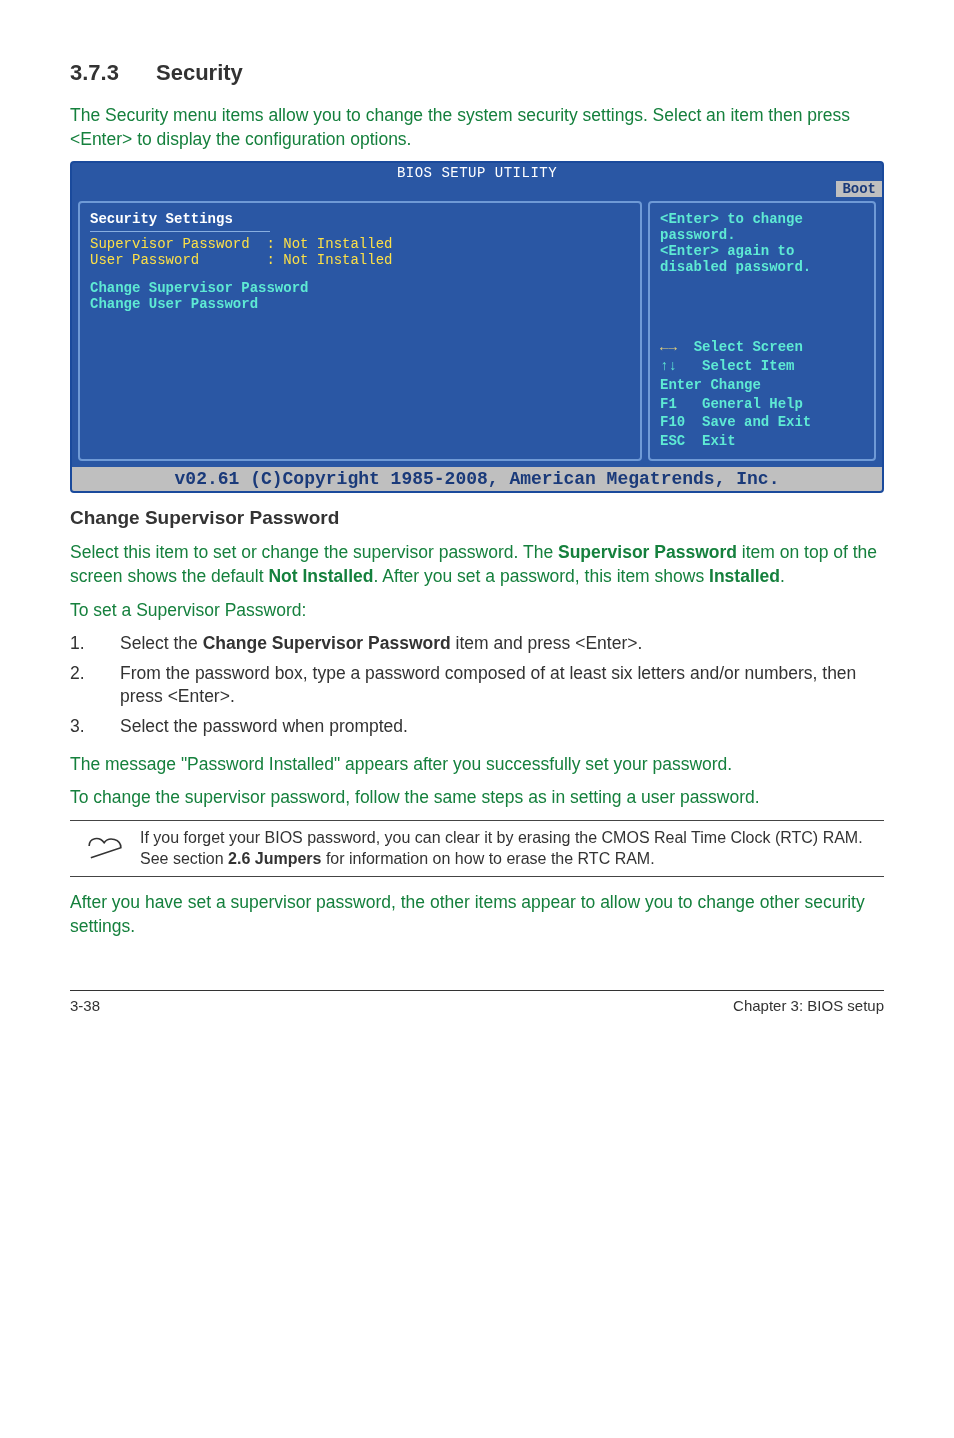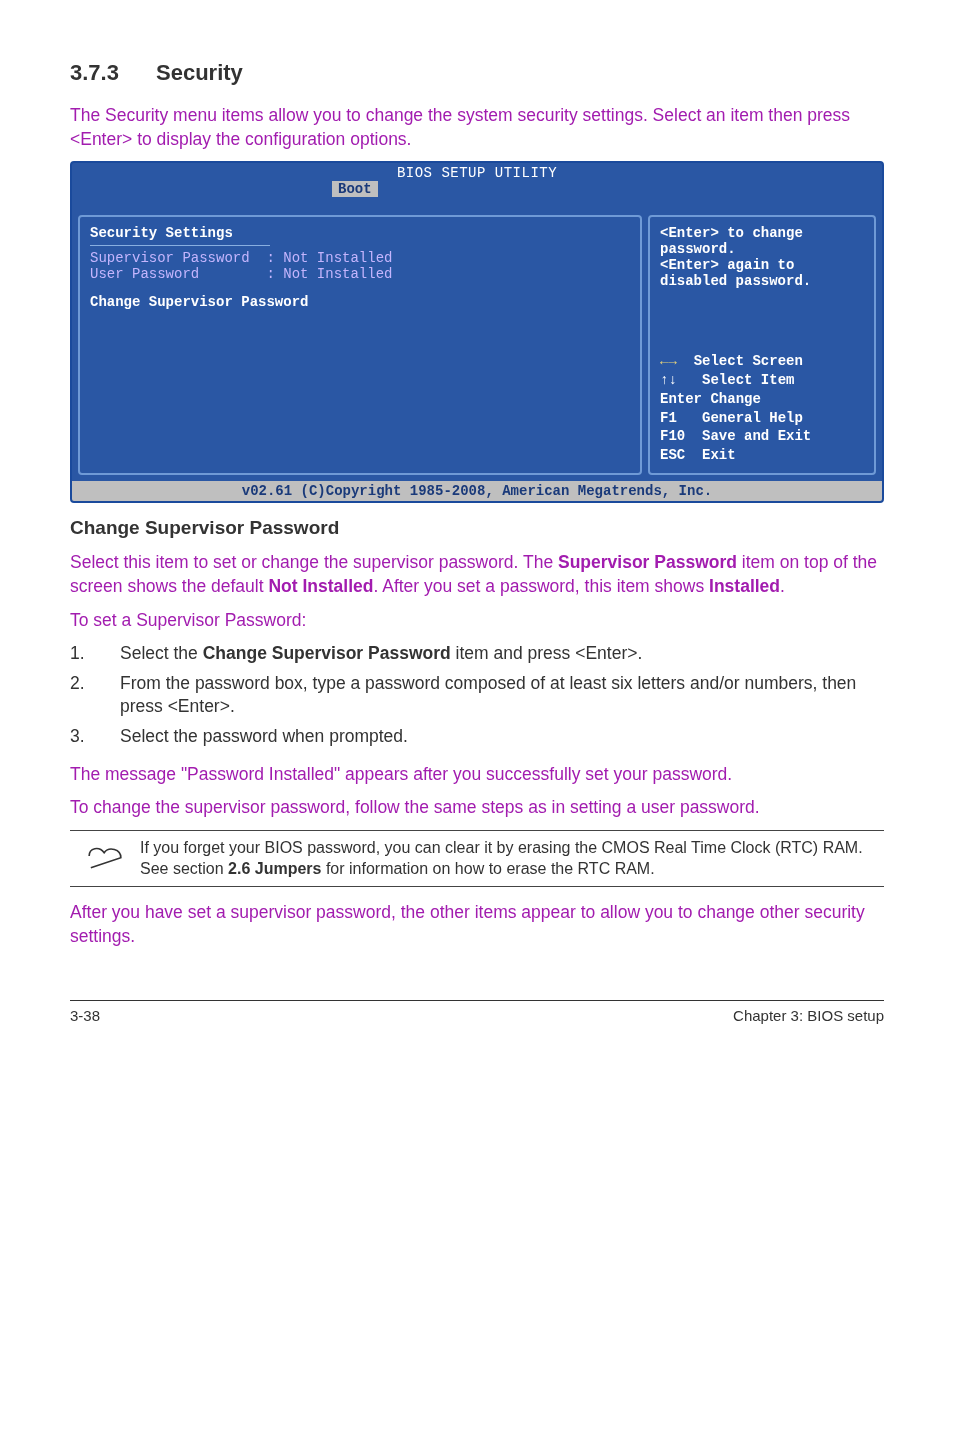--- a/index.html
+++ b/index.html
@@ -20,21 +20,21 @@
     margin: 0 0 18px 0;
   }
   h2.section-number .num {
     display: inline-block;
     width: 86px;
   }
   p.body {
     font-size: 17.5px;
     line-height: 1.35;
     margin: 0 0 10px 0;
-    color: #a21caf;
+    color: #15803d;
   }
   p.body.tight {
     margin-bottom: 6px;
   }
 
   
   .bios {
     margin: 8px 0 14px 0;
     border: 2px solid #1a4a9c;
     border-radius: 4px;
@@ -45,22 +45,22 @@
     overflow: hidden;
   }
   .bios-title {
     text-align: center;
     padding: 2px 0 0 0;
     font-weight: normal;
     letter-spacing: 0.5px;
     color: #ffffff;
   }
   .bios-tabs {
-    text-align: left;
-    padding: 0 0 18px 260px;
+    text-align: right;
+    padding: 0 0 4px 260px;
   }
   .bios-tab {
     display: inline-block;
     background: #bfbfbf;
     color: #1a3a7a;
     padding: 0 6px;
     font-weight: bold;
   }
   .bios-body {
     display: flex;
@@ -89,42 +89,42 @@
   .bios-heading {
     color: #ffffff;
     font-weight: bold;
   }
   .bios-divider {
     border-top: 1px solid #88aee0;
     margin: 4px 0;
     width: 180px;
   }
   .bios-dim {
-    color: #c4b5fd;
+    color: #fde047;
   }
   .bios-cyan {
-    color: #ffffff;
+    color: #5eead4;
   }
   .bios-hint-top {
     font-weight: bold;
   }
   .bios-keys {
     font-weight: bold;
     line-height: 1.35;
   }
   .bios-yellow {
     color: #e6d27a;
   }
   .bios-footer {
     text-align: center;
     background: #bfbfbf;
     color: #1a3a7a;
     padding: 2px 0;
     font-weight: bold;
-    font-size: 14px;
+    font-size: 18px;
   }
 
   h3.subheading {
     font-size: 19px;
     font-weight: bold;
     margin: 14px 0 12px 0;
     color: #333333;
   }
 
   ol.steps {
@@ -202,20 +202,21 @@
         <div class="bios-heading">Security Settings</div>
         <div class="bios-divider"></div>
         <div class="bios-dim">
           <span>Supervisor Password</span>&nbsp;&nbsp;<span>: Not Installed</span>
         </div>
         <div class="bios-dim">
           <span>User Password</span>&nbsp;&nbsp;&nbsp;&nbsp;&nbsp;&nbsp;&nbsp;&nbsp;<span>: Not Installed</span>
         </div>
         <div style="height:12px"></div>
         <div class="bios-cyan" style="font-weight:bold">Change Supervisor Password</div>
+        <div class="bios-cyan" style="font-weight:bold">Change User Password</div>
       </div>
       <div class="bios-right">
         <div class="bios-hint-top bios-cyan" style="white-space:pre-line">&lt;Enter&gt; to change password.
 &lt;Enter&gt; again to disabled password.</div>
         <div class="bios-keys">
           <div><span class="bios-yellow">←→</span>&nbsp;&nbsp;<span class="bios-cyan">Select Screen</span></div>
           <div class="bios-cyan"><span>↑↓</span>&nbsp;&nbsp;&nbsp;<span>Select Item</span></div>
           <div class="bios-cyan"><span>Enter</span> <span>Change</span></div>
           <div class="bios-cyan"><span>F1</span>&nbsp;&nbsp;&nbsp;<span>General Help</span></div>
           <div class="bios-cyan"><span>F10</span>&nbsp;&nbsp;<span>Save and Exit</span></div>

